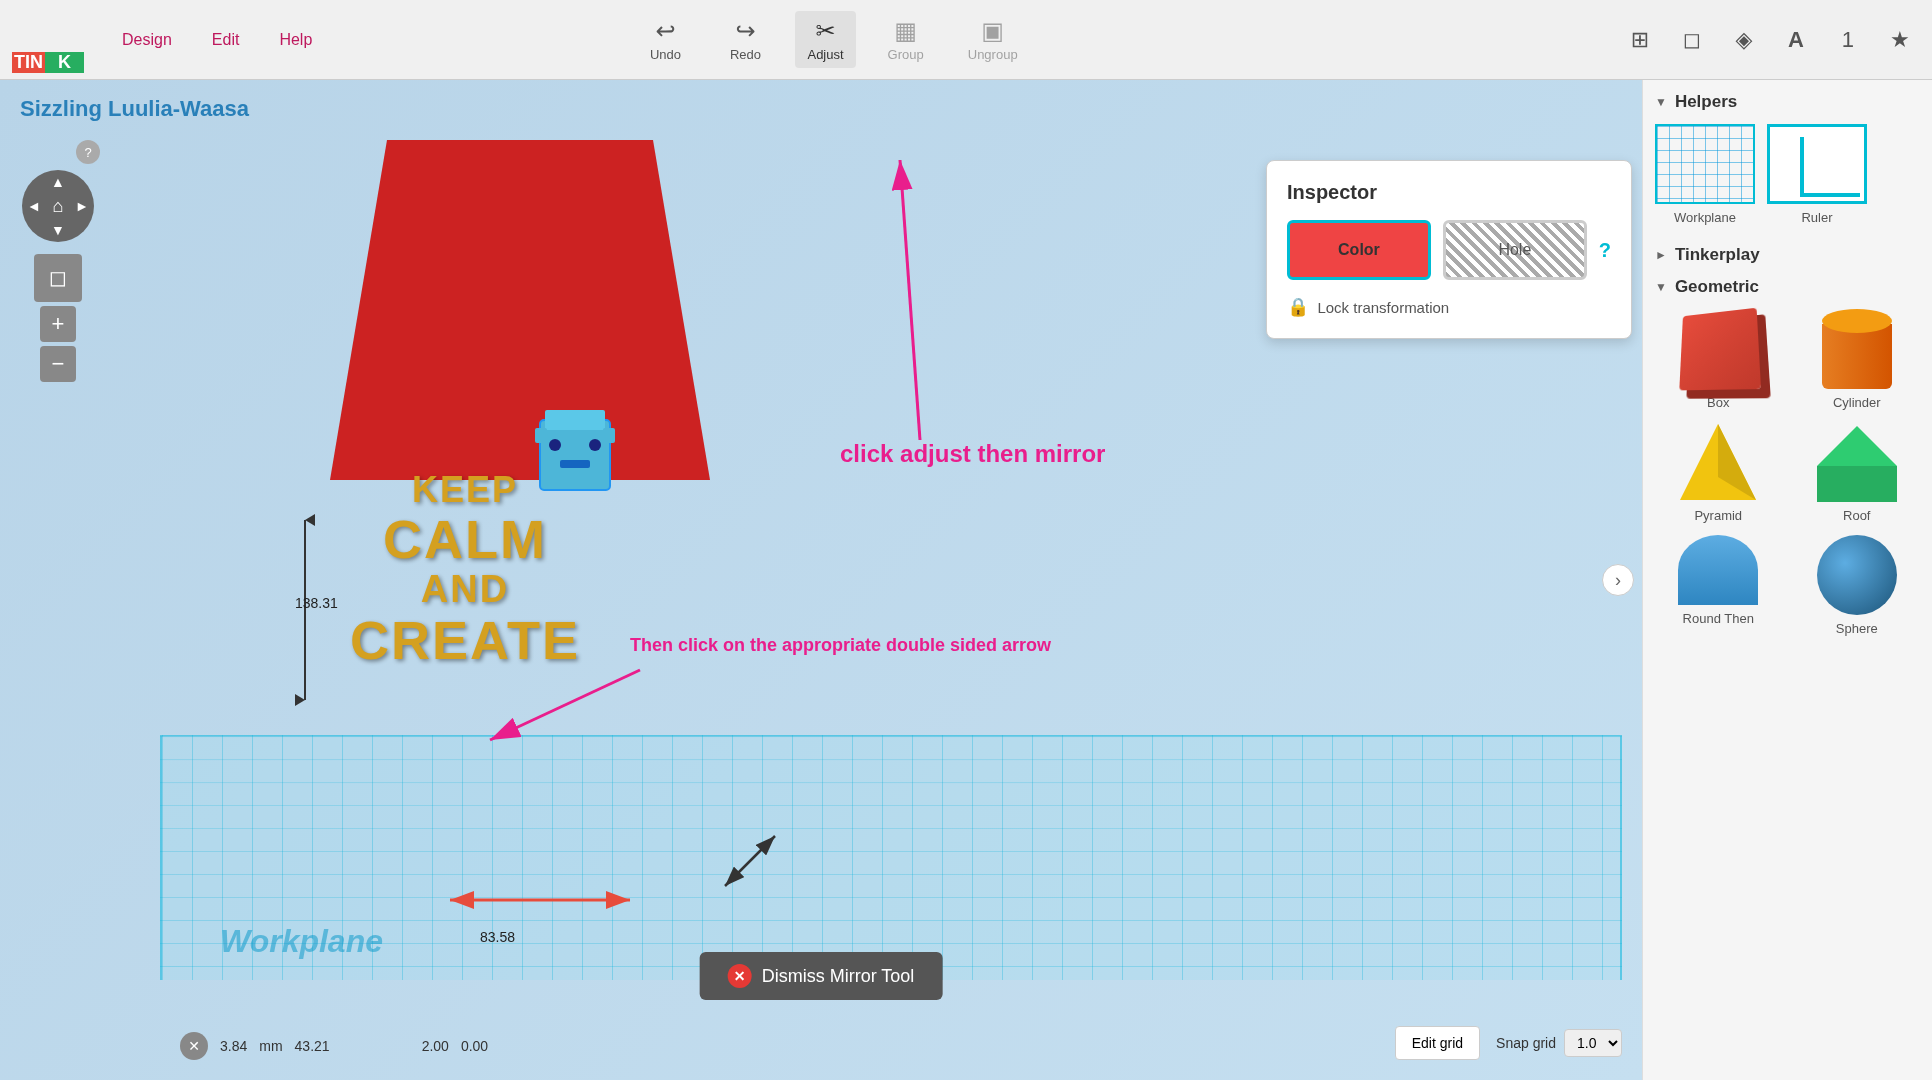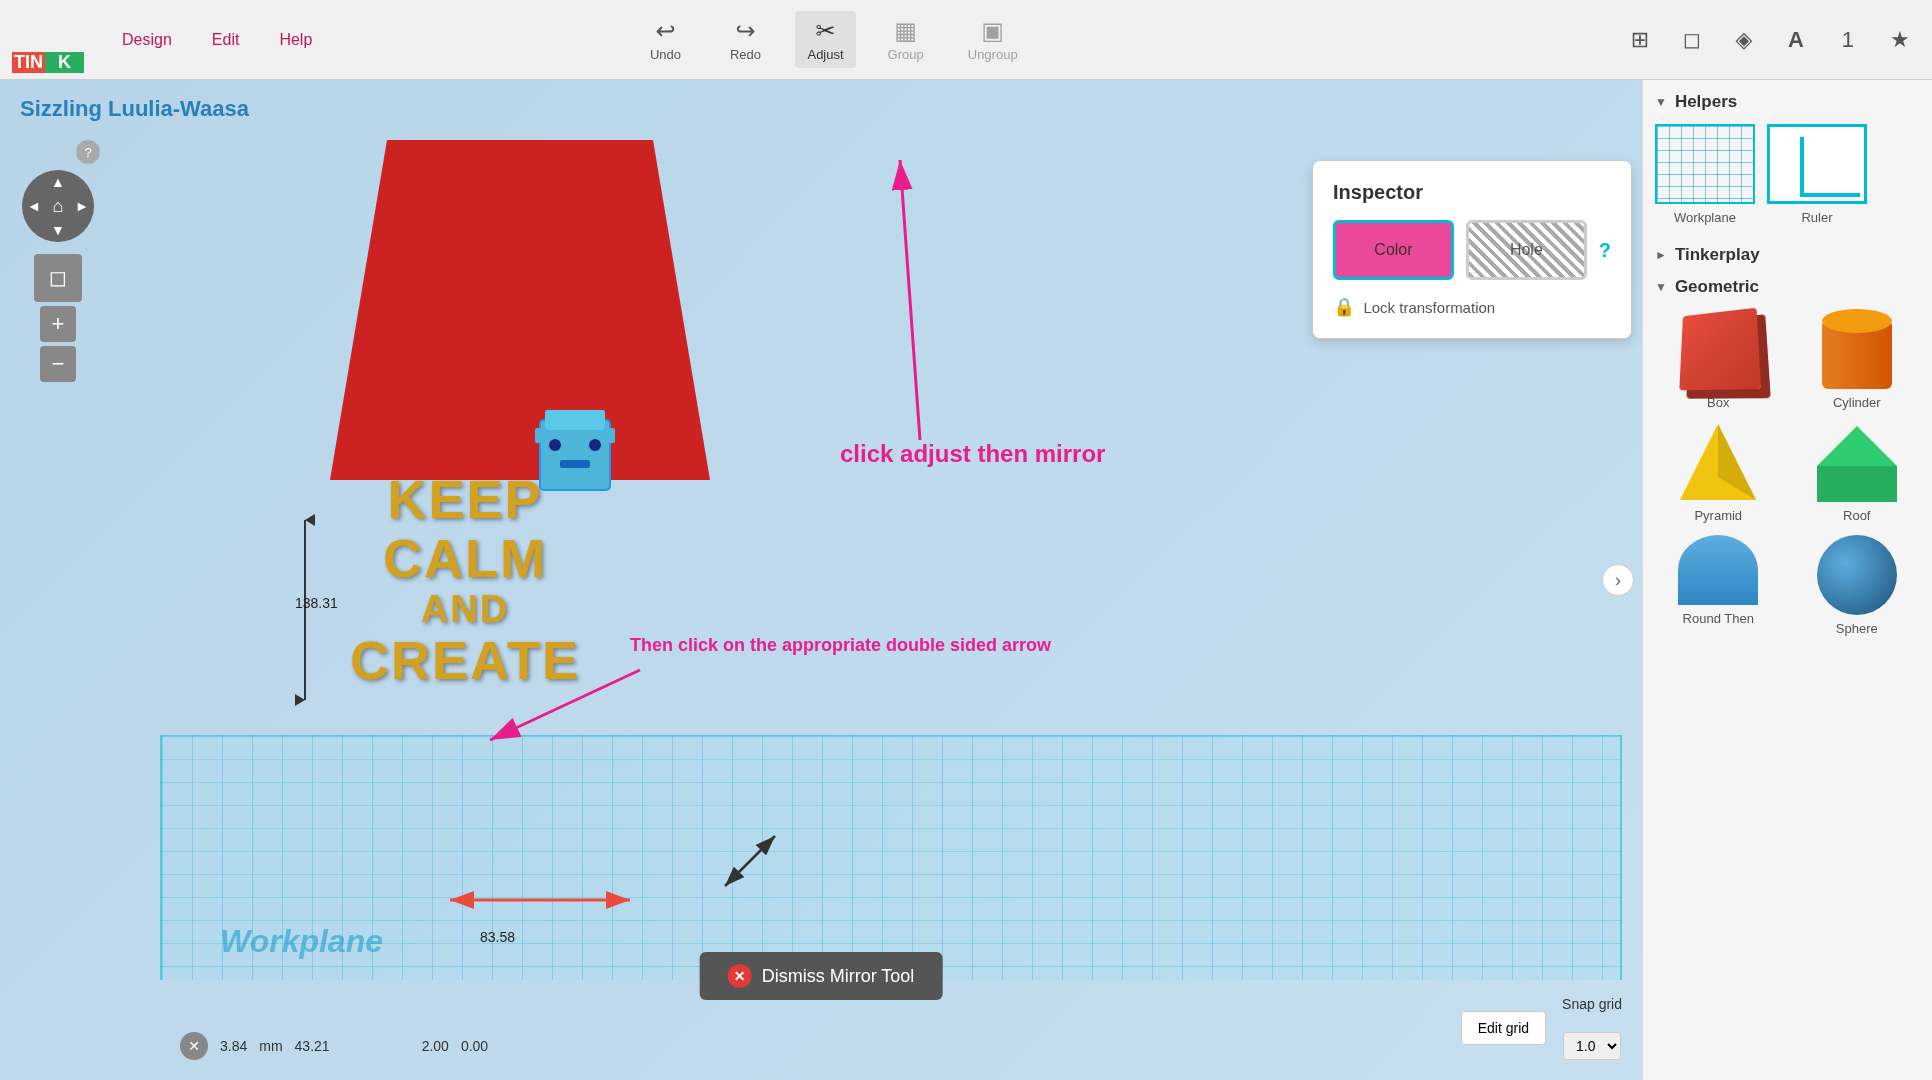--- a/index.html
+++ b/index.html
@@ -110,48 +110,48 @@
       background: #cc2222;
     }
 
     
     .keep-calm-text {
       position: absolute; top: 390px; left: 350px;
       font-family: 'Arial Black', Arial, sans-serif;
       text-align: center; line-height: 1.1;
       pointer-events: none;
     }
-    .keep-calm-text .line1 { font-size: 54px; font-weight: 900; color: #d4a020; text-shadow: 2px 2px 4px rgba(0,0,0,0.4); letter-spacing: 2px; }
+    .keep-calm-text .line1 { font-size: 36px; font-weight: 900; color: #d4a020; text-shadow: 2px 2px 4px rgba(0,0,0,0.4); letter-spacing: 2px; }
     .keep-calm-text .line2 { font-size: 54px; font-weight: 900; color: #d4a020; text-shadow: 2px 2px 4px rgba(0,0,0,0.4); letter-spacing: 2px; }
     .keep-calm-text .line3 { font-size: 38px; font-weight: 900; color: #d4a020; text-shadow: 2px 2px 4px rgba(0,0,0,0.4); letter-spacing: 2px; }
     .keep-calm-text .line4 { font-size: 54px; font-weight: 900; color: #d4a020; text-shadow: 2px 2px 4px rgba(0,0,0,0.4); letter-spacing: 2px; }
 
     
     .annotation {
       position: absolute;
       font-size: 20px; font-weight: bold; color: #e91e8c;
       pointer-events: none;
     }
 
     
     #inspector-panel {
       position: absolute; top: 80px; right: 10px;
-      width: 320px; background: white;
+      width: 366px; background: white;
       border-radius: 8px; border: 1px solid #ccc;
       padding: 20px; box-shadow: 0 4px 12px rgba(0,0,0,0.15);
       z-index: 100;
     }
     #inspector-panel h3 { font-size: 20px; margin-bottom: 16px; color: #333; }
     .inspector-options { display: flex; gap: 12px; margin-bottom: 16px; align-items: center; }
     .inspector-option {
       flex: 1; height: 60px; border-radius: 6px; border: 3px solid transparent;
       display: flex; align-items: center; justify-content: center;
       font-size: 16px; cursor: pointer;
     }
-    .inspector-color { background: #ec4899; border-color: #00bcd4; color: #333; border-width: 3px; }
+    .inspector-color { background: #ef4444; border-color: #00bcd4; color: #333; border-width: 3px; font-weight: bold; }
     .inspector-hole { background: repeating-linear-gradient(45deg, #aaa 0px, #aaa 4px, white 4px, white 8px); border-color: #ccc; color: #555; }
     .inspector-help { color: #00bcd4; font-size: 20px; font-weight: bold; cursor: pointer; }
     .inspector-lock { display: flex; align-items: center; gap: 8px; font-size: 15px; color: #555; }
     .lock-icon { font-size: 18px; }
 
     
     .measurement {
       position: absolute; font-size: 14px; color: #222;
       pointer-events: none;
     }
@@ -171,21 +171,21 @@
 
     
     #bottom-controls {
       position: absolute; bottom: 20px; right: 20px;
       display: flex; align-items: center; gap: 16px;
     }
     .edit-grid-btn {
       background: white; border: 1px solid #ccc; padding: 8px 16px;
       border-radius: 4px; font-size: 14px; cursor: pointer;
     }
-    .snap-grid { display: flex; align-items: center; gap: 20px; font-size: 14px; color: #333; flex-direction: column; }
+    .snap-grid { display: flex; align-items: center; gap: 8px; font-size: 14px; color: #333; }
     .snap-select {
       border: 1px solid #ccc; padding: 4px 8px; border-radius: 4px; font-size: 14px;
     }
 
     
     #measurement-row {
       position: absolute; bottom: 20px; left: 180px;
       display: flex; align-items: center; gap: 12px; font-size: 14px; color: #333;
     }
     .x-circle {

